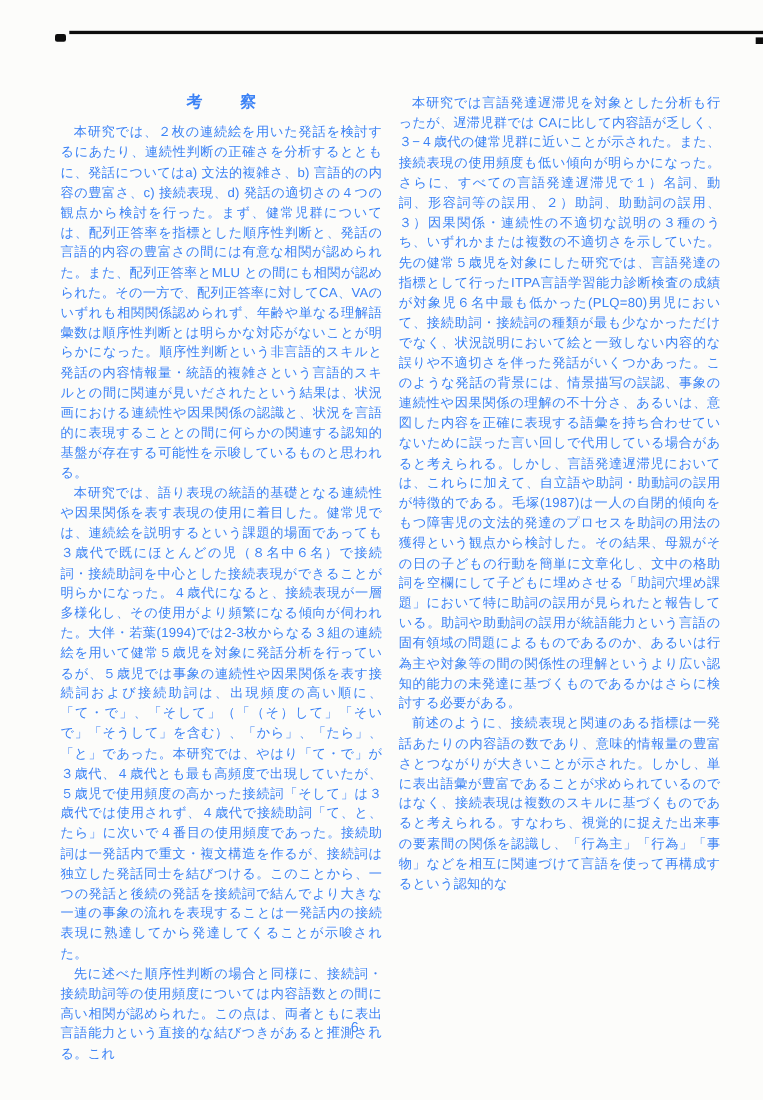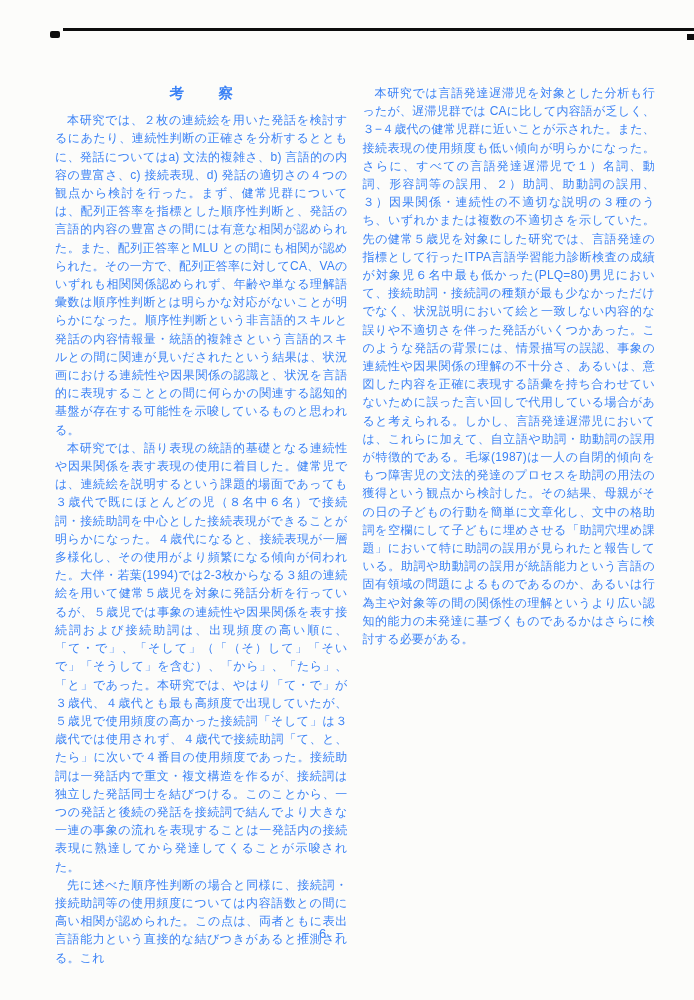--- a/index.html
+++ b/index.html
@@ -94,19 +94,20 @@
 
     <div class="column">
       <h2 class="heading">考　察</h2>
       <p class="para indent">本研究では、２枚の連続絵を用いた発話を検討するにあたり、連続性判断の正確さを分析するとともに、発話についてはa) 文法的複雑さ、b) 言語的の内容の豊富さ、c) 接続表現、d) 発話の適切さの４つの観点から検討を行った。まず、健常児群については、配列正答率を指標とした順序性判断と、発話の言語的内容の豊富さの間には有意な相関が認められた。また、配列正答率とMLU との間にも相関が認められた。その一方で、配列正答率に対してCA、VAのいずれも相関関係認められず、年齢や単なる理解語彙数は順序性判断とは明らかな対応がないことが明らかになった。順序性判断という非言語的スキルと発話の内容情報量・統語的複雑さという言語的スキルとの間に関連が見いだされたという結果は、状況画における連続性や因果関係の認識と、状況を言語的に表現することとの間に何らかの関連する認知的基盤が存在する可能性を示唆しているものと思われる。</p>
       <p class="para indent">本研究では、語り表現の統語的基礎となる連続性や因果関係を表す表現の使用に着目した。健常児では、連続絵を説明するという課題的場面であっても３歳代で既にほとんどの児（８名中６名）で接続詞・接続助詞を中心とした接続表現ができることが明らかになった。４歳代になると、接続表現が一層多様化し、その使用がより頻繁になる傾向が伺われた。大伴・若葉(1994)では2-3枚からなる３組の連続絵を用いて健常５歳児を対象に発話分析を行っているが、５歳児では事象の連続性や因果関係を表す接続詞および接続助詞は、出現頻度の高い順に、「て・で」、「そして」（「（そ）して」「そいで」「そうして」を含む）、「から」、「たら」、「と」であった。本研究では、やはり「て・で」が３歳代、４歳代とも最も高頻度で出現していたが、５歳児で使用頻度の高かった接続詞「そして」は３歳代では使用されず、４歳代で接続助詞「て、と、たら」に次いで４番目の使用頻度であった。接続助詞は一発話内で重文・複文構造を作るが、接続詞は独立した発話同士を結びつける。このことから、一つの発話と後続の発話を接続詞で結んでより大きな一連の事象の流れを表現することは一発話内の接続表現に熟達してから発達してくることが示唆された。</p>
       <p class="para indent">先に述べた順序性判断の場合と同様に、接続詞・接続助詞等の使用頻度については内容語数との間に高い相関が認められた。この点は、両者ともに表出言語能力という直接的な結びつきがあると推測される。これ</p>
     </div>
 
     <div class="column">
       <p class="para indent">本研究では言語発達遅滞児を対象とした分析も行ったが、遅滞児群では CAに比して内容語が乏しく、３−４歳代の健常児群に近いことが示された。また、接続表現の使用頻度も低い傾向が明らかになった。さらに、すべての言語発達遅滞児で１）名詞、動詞、形容詞等の誤用、２）助詞、助動詞の誤用、３）因果関係・連続性の不適切な説明の３種のうち、いずれかまたは複数の不適切さを示していた。先の健常５歳児を対象にした研究では、言語発達の指標として行ったITPA言語学習能力診断検査の成績が対象児６名中最も低かった(PLQ=80)男児において、接続助詞・接続詞の種類が最も少なかっただけでなく、状況説明において絵と一致しない内容的な誤りや不適切さを伴った発話がいくつかあった。このような発話の背景には、情景描写の誤認、事象の連続性や因果関係の理解の不十分さ、あるいは、意図した内容を正確に表現する語彙を持ち合わせていないために誤った言い回しで代用している場合があると考えられる。しかし、言語発達遅滞児においては、これらに加えて、自立語や助詞・助動詞の誤用が特徴的である。毛塚(1987)は一人の自閉的傾向をもつ障害児の文法的発達のプロセスを助詞の用法の獲得という観点から検討した。その結果、母親がその日の子どもの行動を簡単に文章化し、文中の格助詞を空欄にして子どもに埋めさせる「助詞穴埋め課題」において特に助詞の誤用が見られたと報告している。助詞や助動詞の誤用が統語能力という言語の固有領域の問題によるものであるのか、あるいは行為主や対象等の間の関係性の理解というより広い認知的能力の未発達に基づくものであるかはさらに検討する必要がある。</p>
+      <p class="para indent">前述のように、接続表現と関連のある指標は一発話あたりの内容語の数であり、意味的情報量の豊富さとつながりが大きいことが示された。しかし、単に表出語彙が豊富であることが求められているのではなく、接続表現は複数のスキルに基づくものであると考えられる。すなわち、視覚的に捉えた出来事の要素間の関係を認識し、「行為主」「行為」「事物」などを相互に関連づけて言語を使って再構成するという認知的な</p>
     </div>
 
   </div>
 
   <div class="footer">− 6 −</div>
 
 </div>
 
 </body></html>

